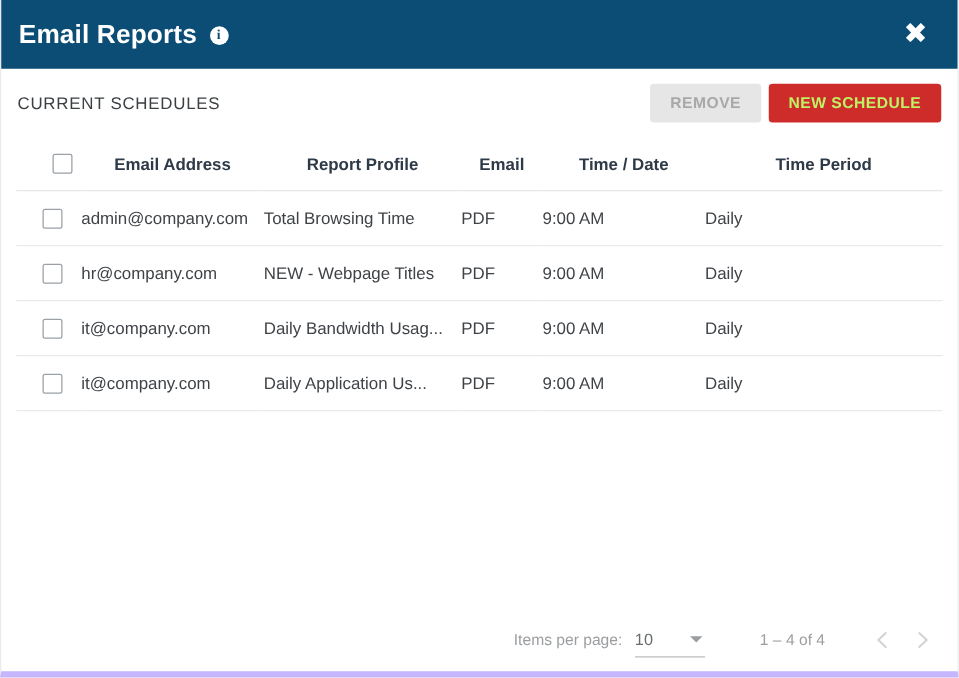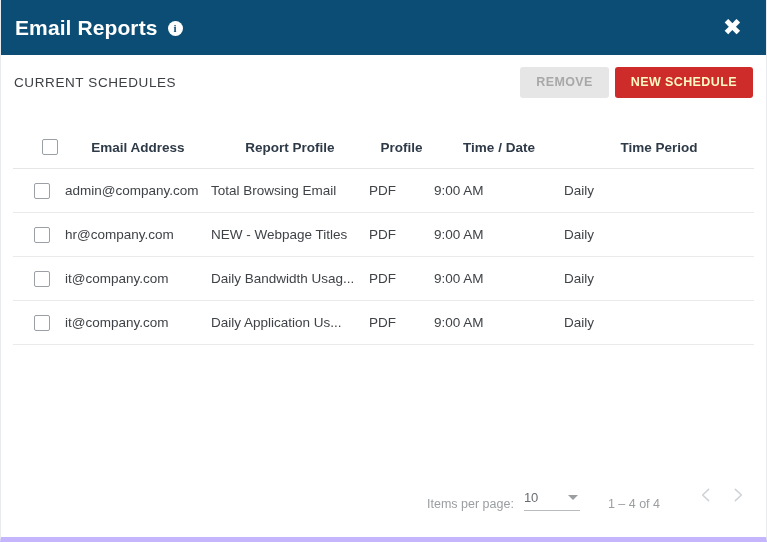--- a/index.html
+++ b/index.html
@@ -74,21 +74,20 @@
   }
 
   
   .dialog-body {
     flex: 1 1 auto;
     position: relative;
     padding: 0 12px;
     box-sizing: border-box;
     display: flex;
     flex-direction: column;
-    gap: 16px;
   }
 
   .toolbar {
     display: flex;
     align-items: center;
     height: 55px;
     flex: 0 0 55px;
     padding: 0 1px;
     box-sizing: border-box;
   }
@@ -113,21 +112,21 @@
     white-space: nowrap;
   }
   .btn-remove {
     background: #e6e6e6;
     color: #a8a8a8;
     cursor: default;
     margin-right: 6px;
   }
   .btn-new {
     background: #ce2b2b;
-    color: #fef9c3;
+    color: #bef264;
   }
 
   
   .table {
     width: 100%;
     border-collapse: collapse;
     table-layout: fixed;
   }
   .table th {
     text-align: center;
@@ -168,23 +167,23 @@
     display: inline-block;
     cursor: pointer;
     vertical-align: middle;
     margin-left: 21px;
   }
 
   
   .paginator {
     position: absolute;
     right: 12px;
-    bottom: 26px;
-    display: flex;
-    align-items: flex-end;
+    bottom: 8px;
+    display: flex;
+    align-items: center;
     height: 34px;
     color: #9b9ea1;
     font-size: 12.5px;
   }
   .pg-label {
     color: #9b9ea1;
     margin-right: 10px;
   }
   .pg-select {
     position: relative;
@@ -200,21 +199,21 @@
   }
   .pg-select-value { flex: 1 1 auto; }
   .pg-arrow {
     width: 0; height: 0;
     border-left: 5px solid transparent;
     border-right: 5px solid transparent;
     border-top: 5px solid #9b9ea1;
     margin-left: 6px;
   }
   .pg-range {
-    margin-left: 28px;
+    margin-left: 44px;
     color: #9b9ea1;
     font-size: 12.5px;
   }
   .pg-nav {
     display: flex;
     align-items: center;
     margin-left: 30px;
   }
   .pg-btn {
     width: 32px;
@@ -250,32 +249,32 @@
     </div>
 
     <table class="table">
       <thead>
         <tr>
           <th class="col-check">
             <span class="checkbox"></span>
           </th>
           <th class="col-email">Email Address</th>
           <th class="col-profile">Report Profile</th>
-          <th class="col-format">Profile</th>
+          <th class="col-format">Email</th>
           <th class="col-time">Time / Date</th>
           <th class="col-period">Time Period</th>
         </tr>
       </thead>
       <tbody>
         <tr>
           <td class="col-check">
             <span class="checkbox"></span>
           </td>
           <td class="col-email">admin@company.com</td>
-          <td class="col-profile">Total Browsing Email</td>
+          <td class="col-profile">Total Browsing Time</td>
           <td class="col-format">PDF</td>
           <td class="col-time">9:00 AM</td>
           <td class="col-period">Daily</td>
         </tr>
         <tr>
           <td class="col-check">
             <span class="checkbox"></span>
           </td>
           <td class="col-email">hr@company.com</td>
           <td class="col-profile">NEW - Webpage Titles</td>

